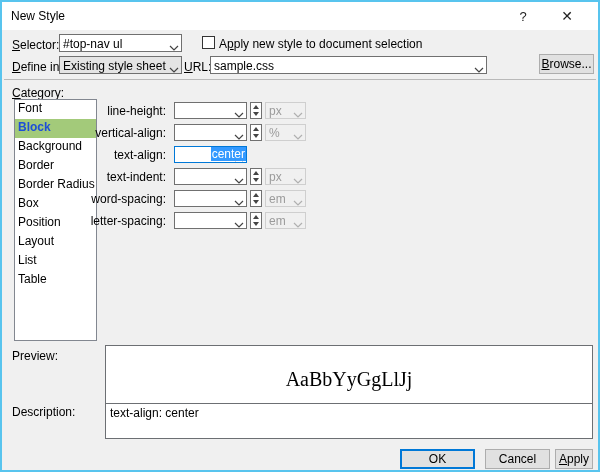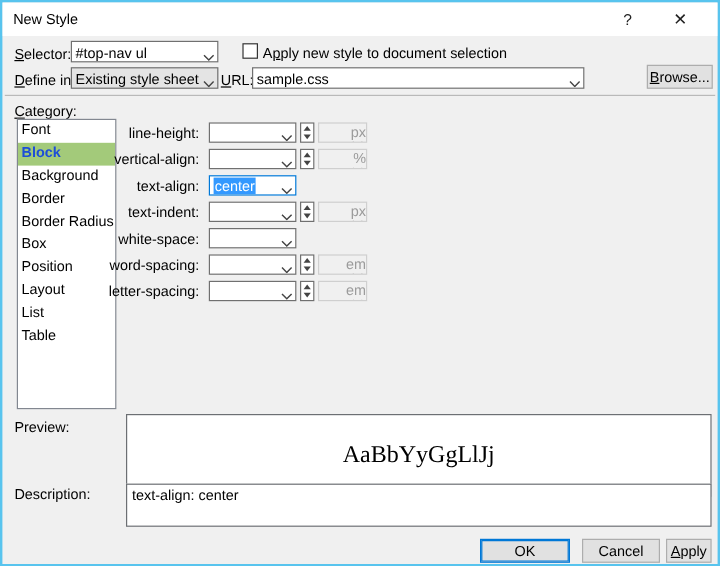--- a/index.html
+++ b/index.html
@@ -30,27 +30,27 @@
   .sep { position:absolute; left:2px; right:2px; height:1px; background:#b9b9b9; }
 
   .listbox { position:absolute; left:12px; top:97px; width:83px; height:242px; background:#fff; border:1px solid #828790; overflow:hidden; }
   .cat-item { height:19px; line-height:16px; padding-left:3px; white-space:nowrap; }
   .cat-item.selected { background:#a3ca7a; color:#1d4ed8; font-weight:bold; }
 
   .fields { position:absolute; left:0; top:100px; width:430px; }
   .frow { display:flex; align-items:center; height:17px; margin-bottom:5px; }
   .flabel { width:168px; text-align:right; padding-right:4px; white-space:nowrap; }
   .fcombo { position:static; width:73px; height:17px; margin-left:4px; }
-  .fcombo.focused { border:1px solid #0078d7; }
+  .fcombo.focused { border:1px solid #0078d7;flex-direction:column; }
   .sel-val { background:#3399ff; color:#fff; padding:0 1px; }
   .spinner { width:12px; height:17px; margin-left:3px; background:#fff; border:1px solid #707070; display:flex; flex-direction:column; }
   .spin { flex:1; display:flex; align-items:center; justify-content:center; }
   .spin-up::after { content:""; border-left:3px solid transparent; border-right:3px solid transparent; border-bottom:4px solid #444; }
   .spin-down::after { content:""; border-left:3px solid transparent; border-right:3px solid transparent; border-top:4px solid #444; }
-  .unit { position:static; width:41px; height:17px; margin-left:3px;flex-direction:column; }
+  .unit { position:static; width:41px; height:17px; margin-left:3px; }
 
   .preview-box { position:absolute; left:103px; top:343px; width:488px; height:69px; background:#fff; border:1px solid #6c6f73;
                  display:flex; align-items:center; justify-content:center;
                  font-family:"Liberation Serif", serif; font-size:20px; }
   .desc-box { position:absolute; left:103px; top:401px; width:488px; height:36px; background:#fff; border:1px solid #6c6f73;
               padding:2px 4px; font-size:12px; }
 
   .btn { position:absolute; top:447px; height:20px; background:#e1e1e1; border:1px solid #adadad;
          font-family:"Liberation Sans", sans-serif; font-size:12px; text-align:center; padding:0; }
   .btn-ok { left:398px; width:75px; border:1px solid #0078d7; box-shadow: inset 0 0 0 1px #0078d7; }
@@ -202,31 +202,20 @@
           <span>px</span>
           <span class="spacer"></span>
           <span class="chev">
             <svg width="10" height="6" viewBox="0 0 10 6">
               <polyline points="1,1 5,5 9,1" fill="none" stroke="#b0b0b0" stroke-width="1.2"></polyline>
             </svg>
           </span>
         </div>
       </div>
       <div class="frow">
-        <span class="flabel">white-space:</span>
-        <div class="combo fcombo" style="position: static;">
-          <span class="spacer"></span>
-          <span class="chev">
-            <svg width="10" height="6" viewBox="0 0 10 6">
-              <polyline points="1,1 5,5 9,1" fill="none" stroke="#444" stroke-width="1.2"></polyline>
-            </svg>
-          </span>
-        </div>
-      </div>
-      <div class="frow">
         <span class="flabel">word-spacing:</span>
         <div class="combo fcombo" style="position: static;">
           <span class="spacer"></span>
           <span class="chev">
             <svg width="10" height="6" viewBox="0 0 10 6">
               <polyline points="1,1 5,5 9,1" fill="none" stroke="#444" stroke-width="1.2"></polyline>
             </svg>
           </span>
         </div>
         <div class="spinner">

